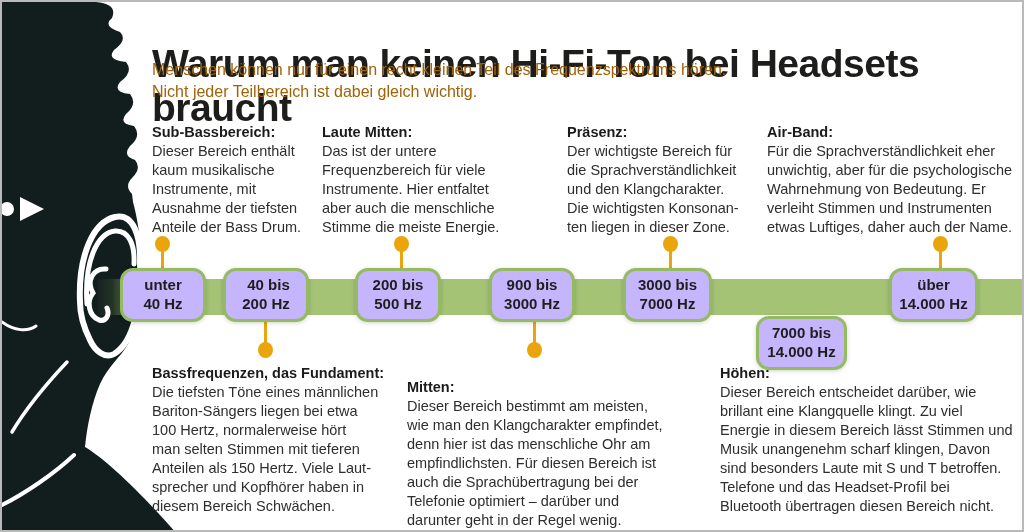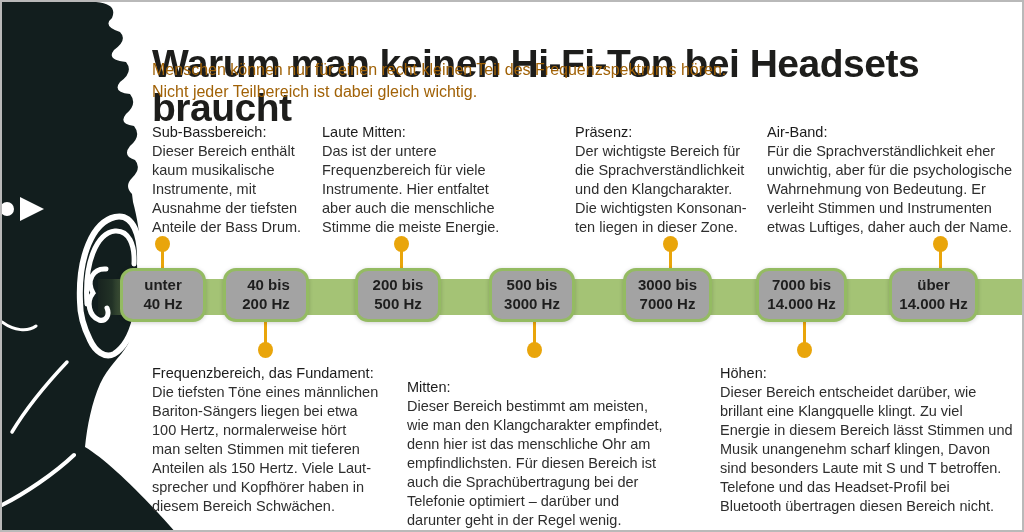--- a/index.html
+++ b/index.html
@@ -25,34 +25,34 @@
   
   .band{
     position:absolute;left:96px;top:277px;height:36px;right:0;
     background:linear-gradient(90deg,#18231f 0px,#223226 14px,#a4c375 52px,#a4c375 100%);
     z-index:2;
   }
 
   
   .freq-box{
     position:absolute;top:266px;height:54px;z-index:4;
-    background:#a3a3a3;border:3px solid #94bb62;border-radius:13px;
+    background:#c4b5fd;border:3px solid #94bb62;border-radius:13px;
     box-sizing:border-box;display:flex;align-items:center;justify-content:center;
     text-align:center;font-weight:bold;font-size:15px;line-height:1.25;
     color:#1e1e1e;white-space:pre-line;
     box-shadow:0 1px 4px rgba(0,0,0,0.18);
   }
 
   
   .conn-line{position:absolute;width:3px;background:#e9a50b;z-index:3;}
   .conn-dot{position:absolute;width:15px;height:16px;border-radius:50%;background:#e9a50b;z-index:3;}
 
   
   .anno{position:absolute;font-size:14.5px;color:#2e2e2e;line-height:1.31;z-index:5;}
-  .anno .anno-title{font-weight:normal;color:#1b1b1b;white-space:pre-line;}
+  .anno .anno-title{font-weight:bold;color:#1b1b1b;white-space:pre-line;}
   .anno .anno-text{white-space:pre-line;}
 </style>
 </head>
 <body>
 
 <div id="stage">
 
   <svg class="layer" width="260" height="532" viewBox="0 0 260 532" style="z-index:1;">
     <path fill="#121e1e" d="
       M0,0 L94,0
@@ -93,25 +93,25 @@
   <h1 class="title">Warum man keinen Hi-Fi-Ton bei Headsets braucht</h1>
   <div class="subtitle">Menschen können nur für einen recht kleinen Teil des Frequenzspektrums hören.
 Nicht jeder Teilbereich ist dabei gleich wichtig.</div>
 
   <div class="freq-box" style="left:118px;width:86px;">unter
 40 Hz</div>
   <div class="freq-box" style="left:221px;width:86px;text-align:right;">40 bis
 200 Hz</div>
   <div class="freq-box" style="left:353px;width:86px;">200 bis
 500 Hz</div>
-  <div class="freq-box" style="left:487px;width:86px;">500 bis
+  <div class="freq-box" style="left:487px;width:86px;">900 bis
 3000 Hz</div>
   <div class="freq-box" style="left:621px;width:89px;">3000 bis
 7000 Hz</div>
-  <div class="freq-box" style="left:754px;width:91px;">7000 bis
+  <div class="freq-box" style="left:754px;width:91px;margin-top:48px;">7000 bis
 14.000 Hz</div>
   <div class="freq-box" style="left:887px;width:89px;text-align:center;">über
 14.000 Hz</div>
 
   <div class="conn-dot" style="left:153px;top:234px;"></div>
   <div class="conn-line" style="left:159px;top:244px;height:28px;"></div>
   <div class="conn-dot" style="left:392px;top:234px;"></div>
   <div class="conn-line" style="left:398px;top:244px;height:28px;"></div>
   <div class="conn-dot" style="left:661px;top:234px;"></div>
   <div class="conn-line" style="left:667px;top:244px;height:28px;"></div>
@@ -134,39 +134,39 @@
 Anteile der Bass Drum.</div>
   </div>
   <div class="anno" style="left:320px;top:121px;width:196px;">
     <div class="anno-title">Laute Mitten:</div>
     <div class="anno-text">Das ist der untere
 Frequenzbereich für viele
 Instrumente. Hier entfaltet
 aber auch die menschliche
 Stimme die meiste Energie.</div>
   </div>
-  <div class="anno" style="left:565px;top:121px;width:196px;margin-left:8px;">
+  <div class="anno" style="left:565px;top:121px;width:196px;">
     <div class="anno-title">Präsenz:</div>
     <div class="anno-text">Der wichtigste Bereich für
 die Sprachverständlichkeit
 und den Klangcharakter.
 Die wichtigsten Konsonan-
 ten liegen in dieser Zone.</div>
   </div>
   <div class="anno" style="left:765px;top:121px;width:256px;">
     <div class="anno-title">Air-Band:</div>
     <div class="anno-text">Für die Sprachverständlichkeit eher
 unwichtig, aber für die psychologische
 Wahrnehmung von Bedeutung. Er
 verleiht Stimmen und Instrumenten
 etwas Luftiges, daher auch der Name.</div>
   </div>
 
   <div class="anno" style="left:150px;top:362px;width:252px;">
-    <div class="anno-title">Frequenzbereich, das Fundament:</div>
+    <div class="anno-title">Bassfrequenzen, das Fundament:</div>
     <div class="anno-text">Die tiefsten Töne eines männlichen
 Bariton-Sängers liegen bei etwa
 100 Hertz, normalerweise hört
 man selten Stimmen mit tieferen
 Anteilen als 150 Hertz. Viele Laut-
 sprecher und Kopfhörer haben in
 diesem Bereich Schwächen.</div>
   </div>
   <div class="anno" style="left:405px;top:359px;width:282px;margin-top:17px;">
     <div class="anno-title">Mitten:</div>

